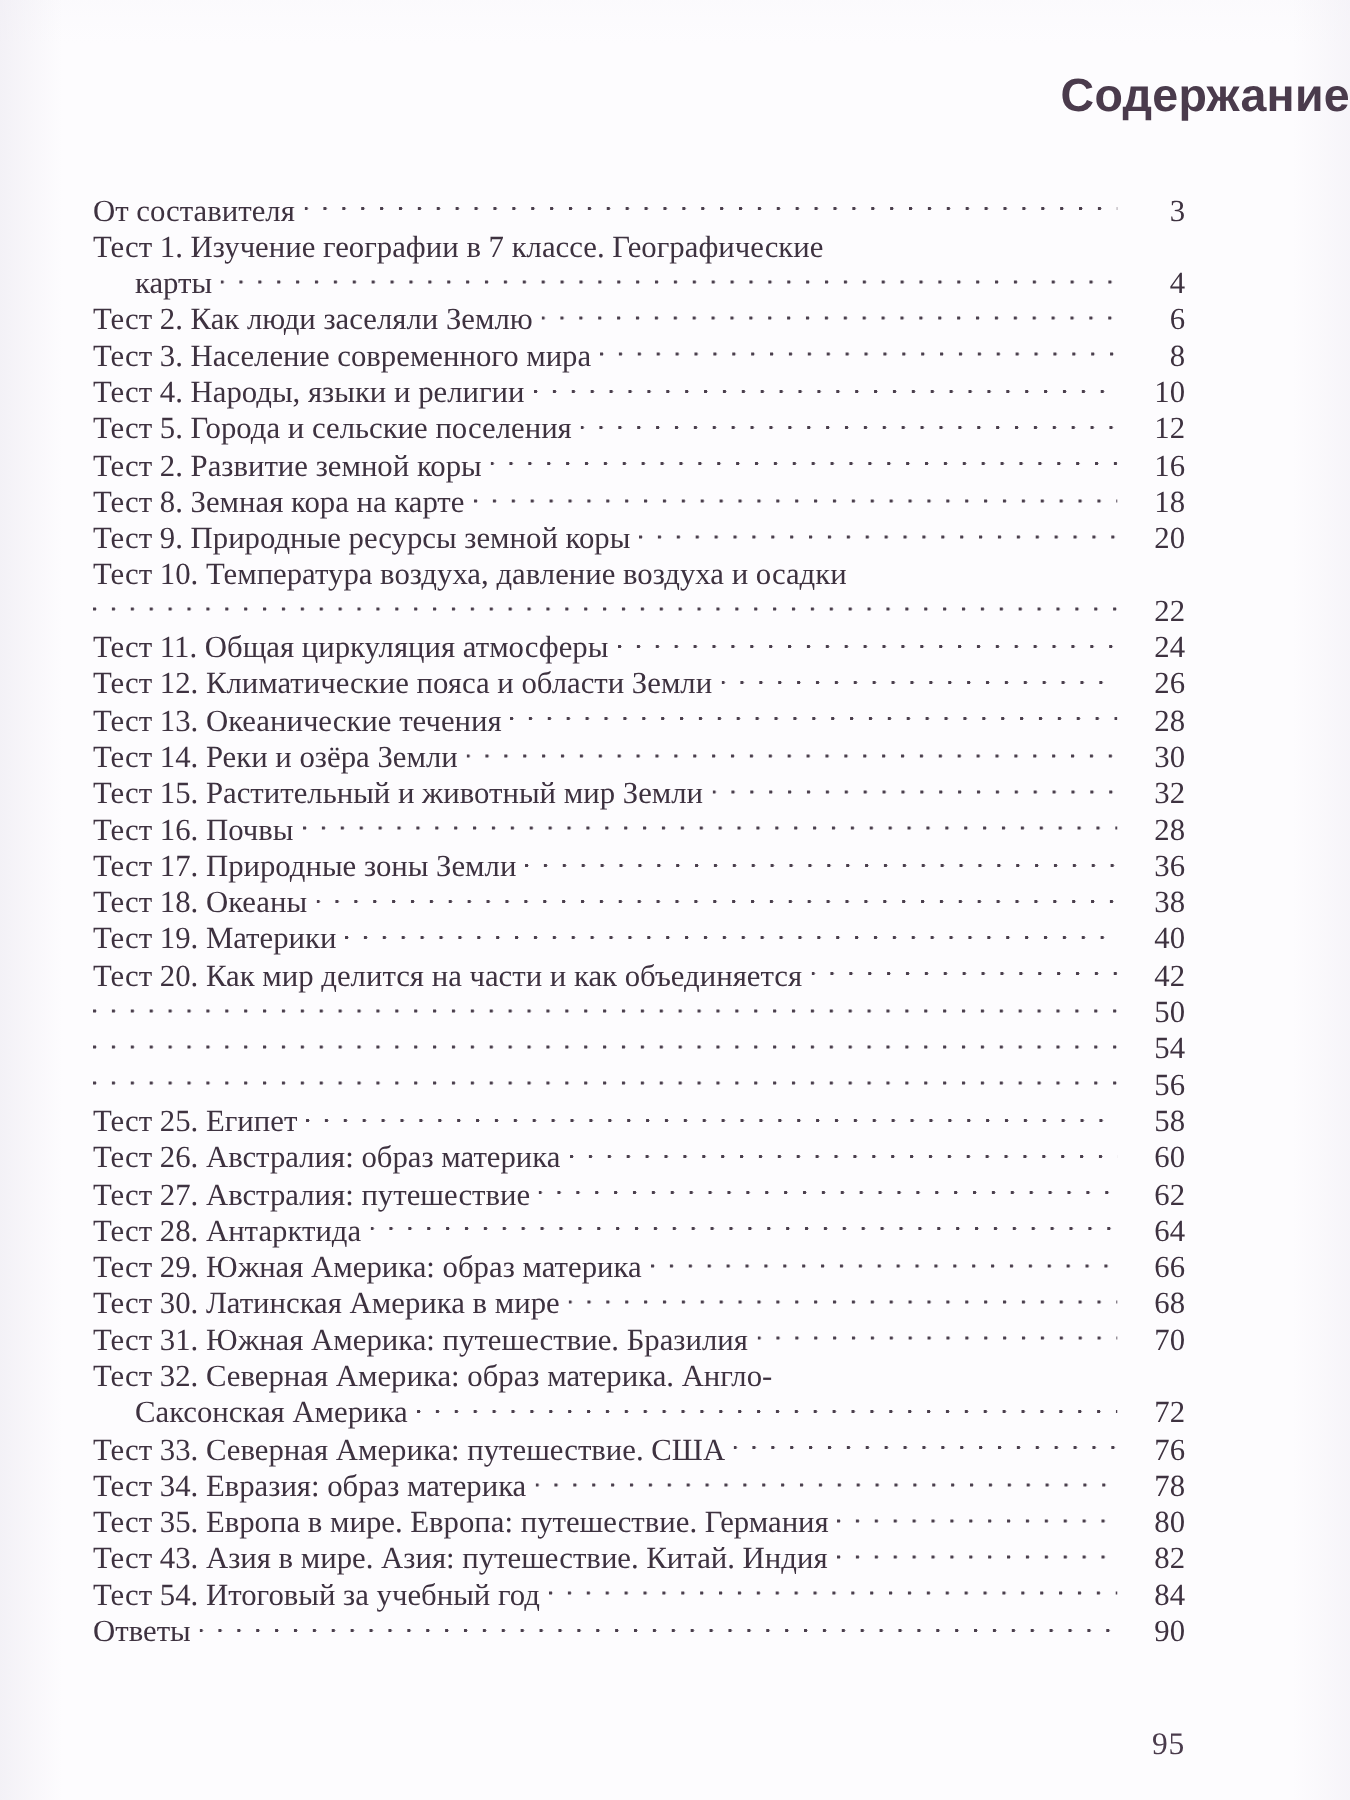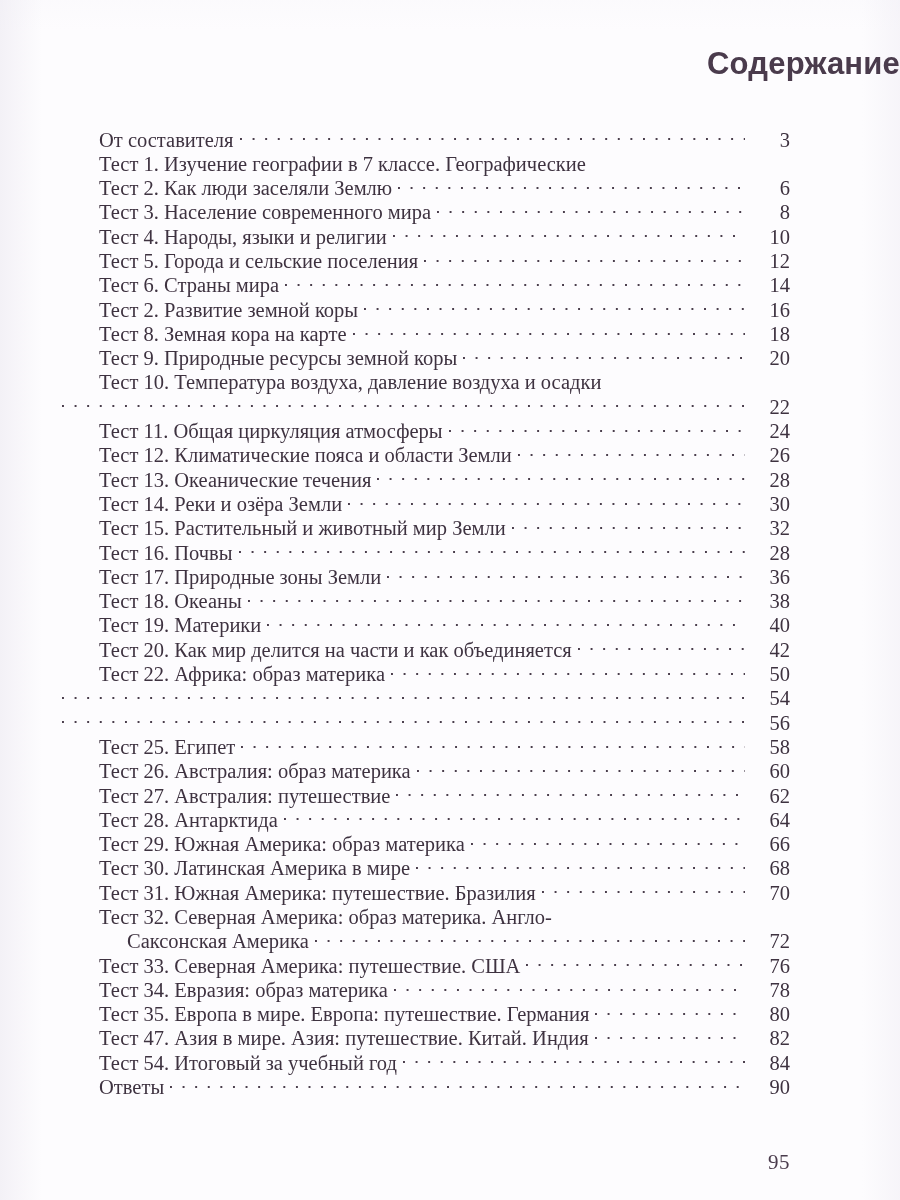--- a/index.html
+++ b/index.html
@@ -63,21 +63,20 @@
     align-items: baseline;
     height: 24.3px;
     font-size: 20.5px;
     line-height: 24.3px;
     white-space: nowrap;
   }
 
   .toc-line .label {
     flex: 0 0 auto;
     padding-right: 6px;
-    margin-left: 37px;
   }
 
   .toc-line .leader {
     flex: 1 1 auto;
     position: relative;
     height: 1em;
     overflow: hidden;
   }
   .toc-line .leader::before {
     content: "";
@@ -132,20 +131,25 @@
           <span class="leader"></span>
           <span class="pageno">3</span>
         </div>
       </div>
       <div class="toc-entry">
         <div class="toc-line nodots">
           <span class="label">Тест 1. Изучение географии в 7 классе. Географические</span>
           <span class="leader"></span>
           <span class="pageno"></span>
         </div>
+        <div class="toc-line cont">
+          <span class="label">карты</span>
+          <span class="leader"></span>
+          <span class="pageno">4</span>
+        </div>
       </div>
       <div class="toc-entry">
         <div class="toc-line">
           <span class="label">Тест 2. Как люди заселяли Землю</span>
           <span class="leader"></span>
           <span class="pageno">6</span>
         </div>
       </div>
       <div class="toc-entry">
         <div class="toc-line">
@@ -159,27 +163,20 @@
           <span class="label">Тест 4. Народы, языки и религии</span>
           <span class="leader"></span>
           <span class="pageno">10</span>
         </div>
       </div>
       <div class="toc-entry">
         <div class="toc-line">
           <span class="label">Тест 5. Города и сельские поселения</span>
           <span class="leader"></span>
           <span class="pageno">12</span>
-        </div>
-      </div>
-      <div class="toc-entry">
-        <div class="toc-line">
-          <span class="label">Тест 6. Страны мира</span>
-          <span class="leader"></span>
-          <span class="pageno">14</span>
         </div>
       </div>
       <div class="toc-entry">
         <div class="toc-line">
           <span class="label">Тест 2. Развитие земной коры</span>
           <span class="leader"></span>
           <span class="pageno">16</span>
         </div>
       </div>
       <div class="toc-entry">
@@ -272,21 +269,20 @@
       </div>
       <div class="toc-entry">
         <div class="toc-line">
           <span class="label">Тест 20. Как мир делится на части и как объединяется</span>
           <span class="leader"></span>
           <span class="pageno">42</span>
         </div>
       </div>
       <div class="toc-entry">
         <div class="toc-line">
-          <span class="label">Тест 22. Африка: образ материка</span>
           <span class="leader"></span>
           <span class="pageno">50</span>
         </div>
       </div>
       <div class="toc-entry">
         <div class="toc-line">
           <span class="leader"></span>
           <span class="pageno">54</span>
         </div>
       </div>
@@ -373,21 +369,21 @@
       </div>
       <div class="toc-entry">
         <div class="toc-line">
           <span class="label">Тест 35. Европа в мире. Европа: путешествие. Германия</span>
           <span class="leader"></span>
           <span class="pageno">80</span>
         </div>
       </div>
       <div class="toc-entry">
         <div class="toc-line">
-          <span class="label">Тест 47. Азия в мире. Азия: путешествие. Китай. Индия</span>
+          <span class="label">Тест 43. Азия в мире. Азия: путешествие. Китай. Индия</span>
           <span class="leader"></span>
           <span class="pageno">82</span>
         </div>
       </div>
       <div class="toc-entry">
         <div class="toc-line">
           <span class="label">Тест 54. Итоговый за учебный год</span>
           <span class="leader"></span>
           <span class="pageno">84</span>
         </div>

